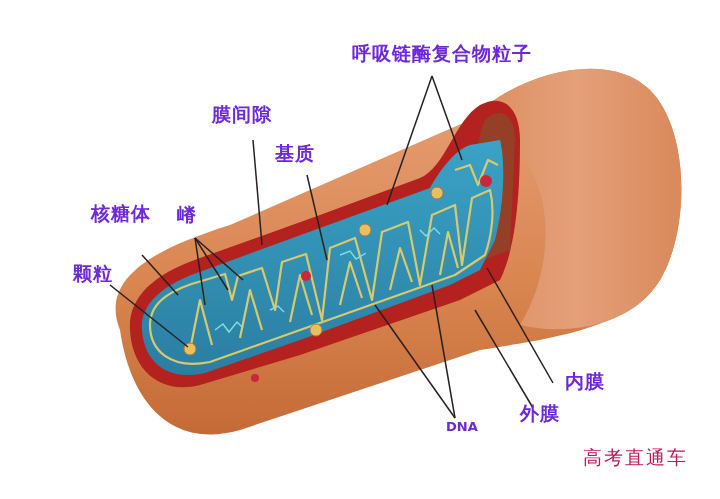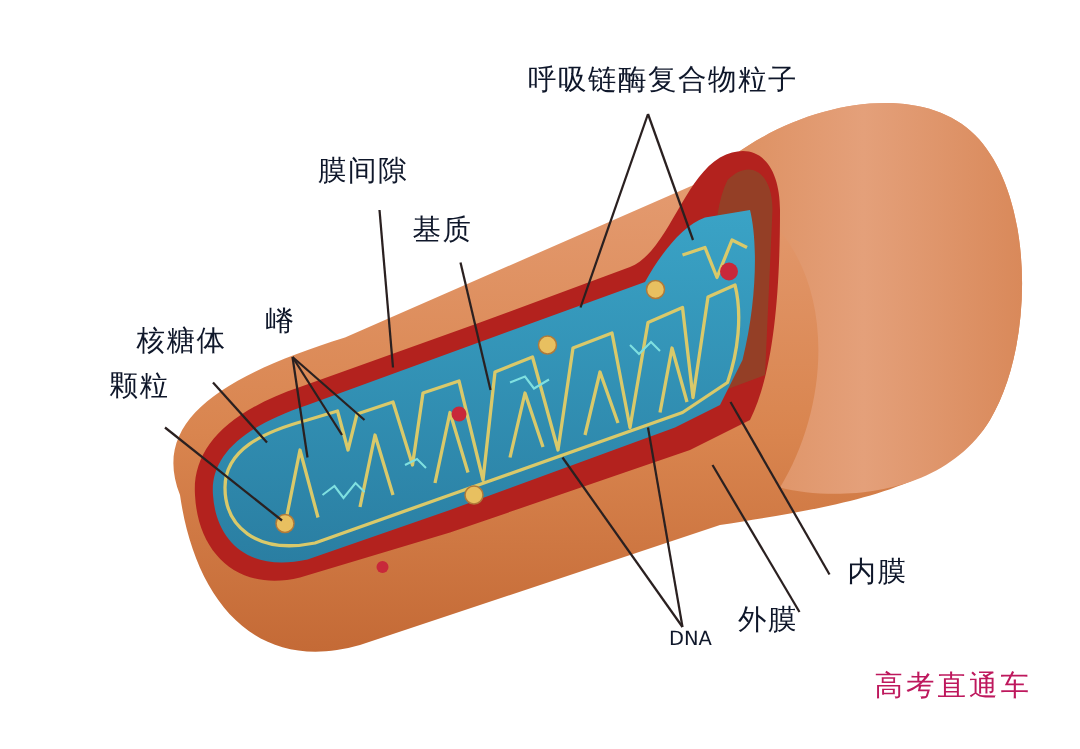--- a/index.html
+++ b/index.html
@@ -1,19 +1,19 @@
 <!DOCTYPE html>
 <html><head>
   <meta charset="utf-8">
   <style>
     html, body { margin: 0; padding: 0; background: #ffffff; }
     body { width: 720px; height: 499px; overflow: hidden; position: relative;
            font-family: "DejaVu Sans", "Liberation Sans", sans-serif; }
     #canvas { position: absolute; left: 0; top: 0; width: 720px; height: 499px; }
-    .label { position: absolute; font-weight: normal; color: #0f172a; font-size: 19px;
+    .label { position: absolute; font-weight: bold; color: #6d28d9; font-size: 19px;
              letter-spacing: 1px; white-space: nowrap; line-height: 1; }
     .watermark { position: absolute; color: #be185d; font-size: 19px; letter-spacing: 2px;
                  white-space: nowrap; line-height: 1; }
   </style>
 </head>
 <body>
 
 <svg id="canvas" viewBox="0 0 720 499" xmlns="http://www.w3.org/2000/svg">
   <defs>
     <linearGradient id="bodyGrad" x1="0" y1="0" x2="0" y2="1">
@@ -100,18 +100,18 @@
     <path d="M533,408 L475,310"></path>
 
     <path d="M553,383 L487,268"></path>
   </g>
 </svg>
 
 <div class="label" style="left:352px; top:44px;">呼吸链酶复合物粒子</div>
 <div class="label" style="left:212px; top:105px;text-align:right;">膜间隙</div>
 <div class="label" style="left:275px; top:144px;">基质</div>
 <div class="label" style="left:177px; top:205px;">嵴</div>
-<div class="label" style="left:91px; top:218px;">核糖体</div>
-<div class="label" style="left:73px; top:248px;">颗粒</div>
+<div class="label" style="left:91px; top:204px;">核糖体</div>
+<div class="label" style="left:73px; top:264px;">颗粒</div>
 <div class="label" style="left:565px; top:372px;">内膜</div>
-<div class="label" style="left:492px; top:404px;">外膜</div>
+<div class="label" style="left:520px; top:404px;">外膜</div>
 <div class="label" style="left:446px; top:420px; font-size:13px; letter-spacing:0;">DNA</div>
 <div class="watermark" style="left:583px; top:448px;">高考直通车</div>
 
 </body></html>

